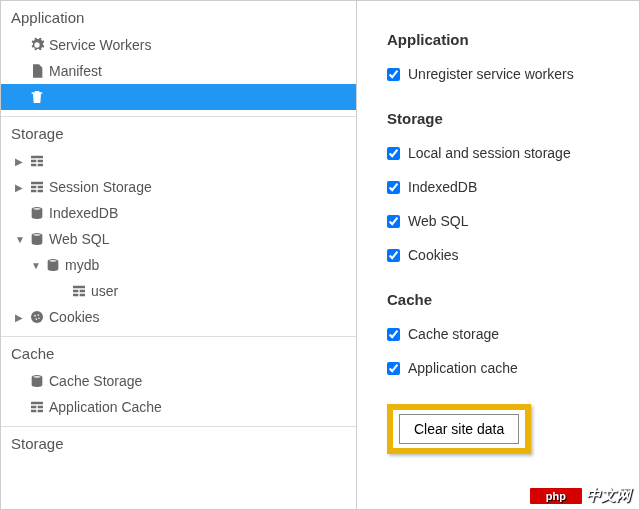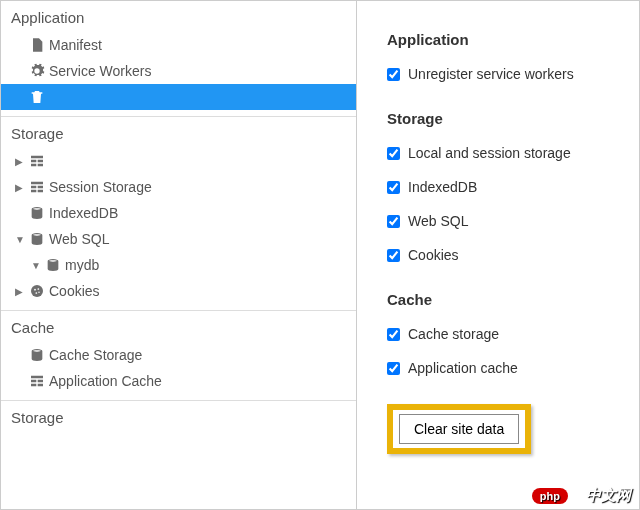--- a/index.html
+++ b/index.html
@@ -105,50 +105,50 @@
     font-weight: bold;
     font-style: italic;
     color: #fff;
     text-shadow: 1px 1px 1px #000;
     font-size: 15px;
   }
   .watermark .php-badge {
     background: #d40000;
     color: #fff;
     font-size: 11px;
-    border-radius: 8px;
-    padding: 2px 8px;
-    margin-right: 18px;
+    border-radius: 1px;
+    padding: 2px 16px;
+    margin-right: 4px;
     font-style: normal;
   }
 </style>
 </head>
 <body>
 
 <div class="sidebar">
 
   <div class="section-header">Application</div>
   <div class="tree">
     <div class="tree-item indent-1">
       <span class="arrow"></span>
       <span class="icon">
           <svg viewBox="0 0 24 24">
+            <path d="M12 8a4 4 0 100 8 4 4 0 000-8zm9 4l2 1-1 3-2-1a8 8 0 01-2 2l1 2-3 1-1-2a8 8 0 01-3 0l-1 2-3-1 1-2a8 8 0 01-2-2l-2 1-1-3 2-1a8 8 0 010-3l-2-1 1-3 2 1a8 8 0 012-2l-1-2 3-1 1 2a8 8 0 013 0l1-2 3 1-1 2a8 8 0 012 2l2-1 1 3-2 1a8 8 0 010 3z"></path>
+          </svg>
+        </span>
+      <span class="label">Service Workers</span>
+    </div>
+    <div class="tree-item indent-1">
+      <span class="arrow"></span>
+      <span class="icon">
+          <svg viewBox="0 0 24 24">
             <path d="M6 2h9l5 5v15H6z"></path>
           </svg>
         </span>
       <span class="label">Manifest</span>
-    </div>
-    <div class="tree-item indent-1">
-      <span class="arrow"></span>
-      <span class="icon">
-          <svg viewBox="0 0 24 24">
-            <path d="M12 8a4 4 0 100 8 4 4 0 000-8zm9 4l2 1-1 3-2-1a8 8 0 01-2 2l1 2-3 1-1-2a8 8 0 01-3 0l-1 2-3-1 1-2a8 8 0 01-2-2l-2 1-1-3 2-1a8 8 0 010-3l-2-1 1-3 2 1a8 8 0 012-2l-1-2 3-1 1 2a8 8 0 013 0l1-2 3 1-1 2a8 8 0 012 2l2-1 1 3-2 1a8 8 0 010 3z"></path>
-          </svg>
-        </span>
-      <span class="label">Service Workers</span>
     </div>
     <div class="tree-item indent-1 selected">
       <span class="arrow"></span>
       <span class="icon">
           <svg viewBox="0 0 24 24">
             <path d="M6 7h12l-1 14H7L6 7zm3-4h6l1 2h4v2H4V5h4l1-2z"></path>
           </svg>
         </span>
     </div>
   </div>
@@ -191,20 +191,29 @@
       <span class="label">Web SQL</span>
     </div>
     <div class="tree-item indent-2">
       <span class="arrow">▼</span>
       <span class="icon">
           <svg viewBox="0 0 24 24">
             <path d="M12 3c5 0 8 1.5 8 3v12c0 1.5-3 3-8 3s-8-1.5-8-3V6c0-1.5 3-3 8-3zm0 2c-4 0-6 1-6 1s2 1 6 1 6-1 6-1-2-1-6-1z"></path>
           </svg>
         </span>
       <span class="label">mydb</span>
+    </div>
+    <div class="tree-item indent-3">
+      <span class="arrow"></span>
+      <span class="icon">
+          <svg viewBox="0 0 24 24">
+            <path d="M3 4h18v4H3zM3 10h8v4H3zM13 10h8v4h-8zM3 16h8v4H3zM13 16h8v4h-8z"></path>
+          </svg>
+        </span>
+      <span class="label">user</span>
     </div>
     <div class="tree-item indent-1">
       <span class="arrow">▶</span>
       <span class="icon">
           <svg viewBox="0 0 24 24">
             <circle cx="12" cy="12" r="9"></circle>
             <circle cx="9" cy="10" r="1.3" fill="#fff"></circle>
             <circle cx="14" cy="9" r="1.3" fill="#fff"></circle>
             <circle cx="11" cy="15" r="1.3" fill="#fff"></circle>
             <circle cx="15" cy="14" r="1.1" fill="#fff"></circle>

